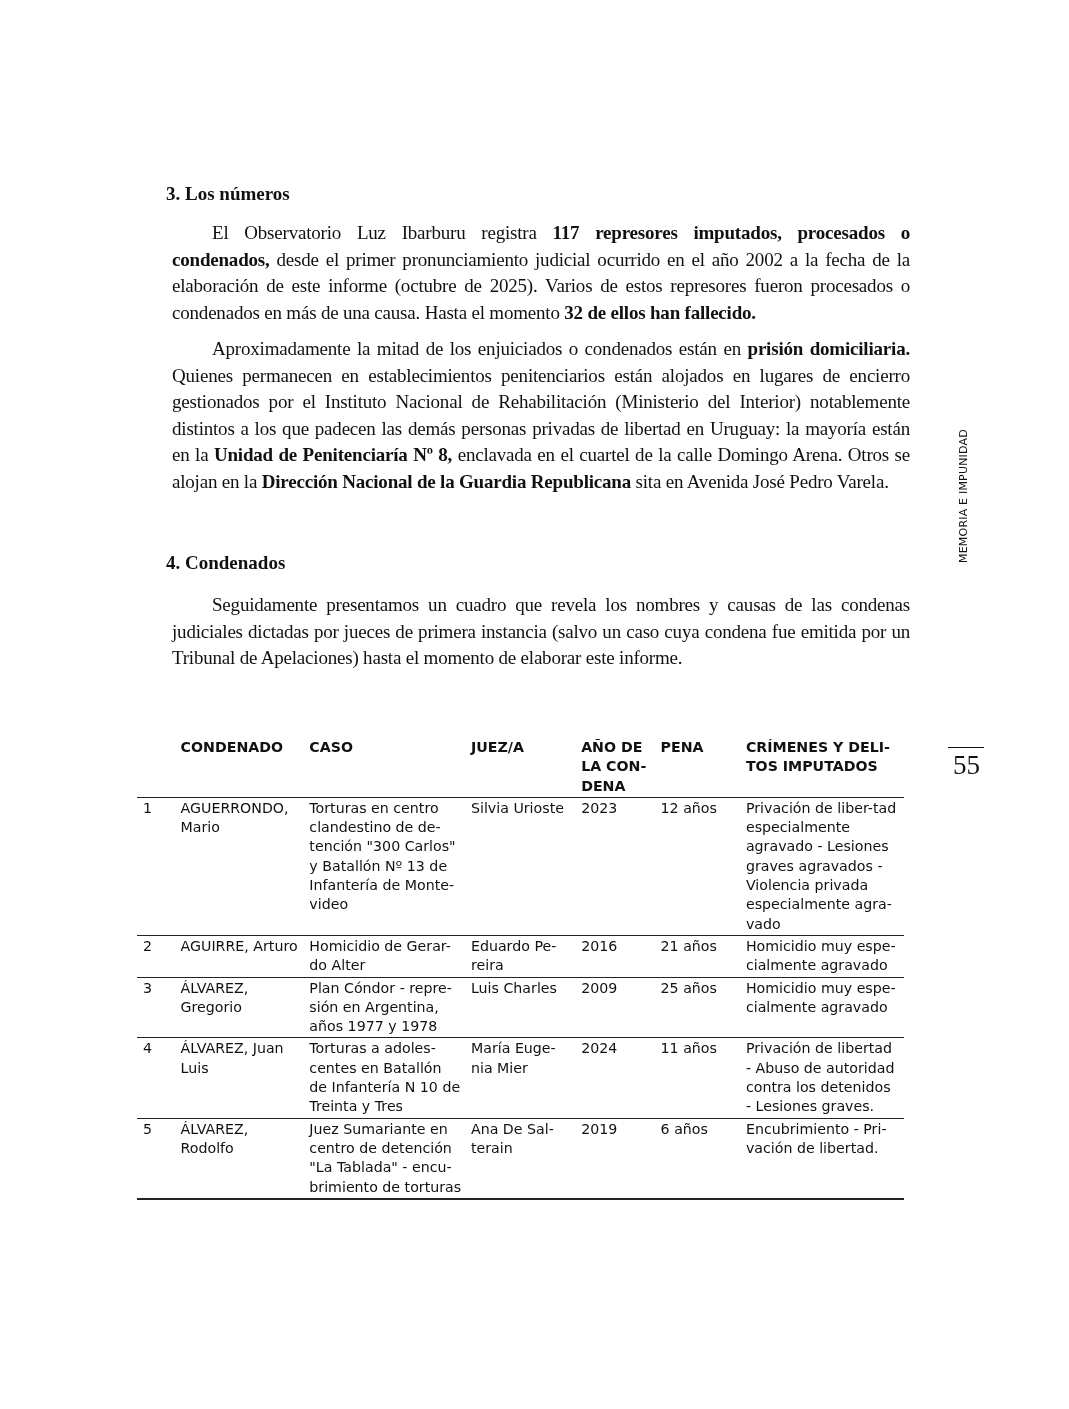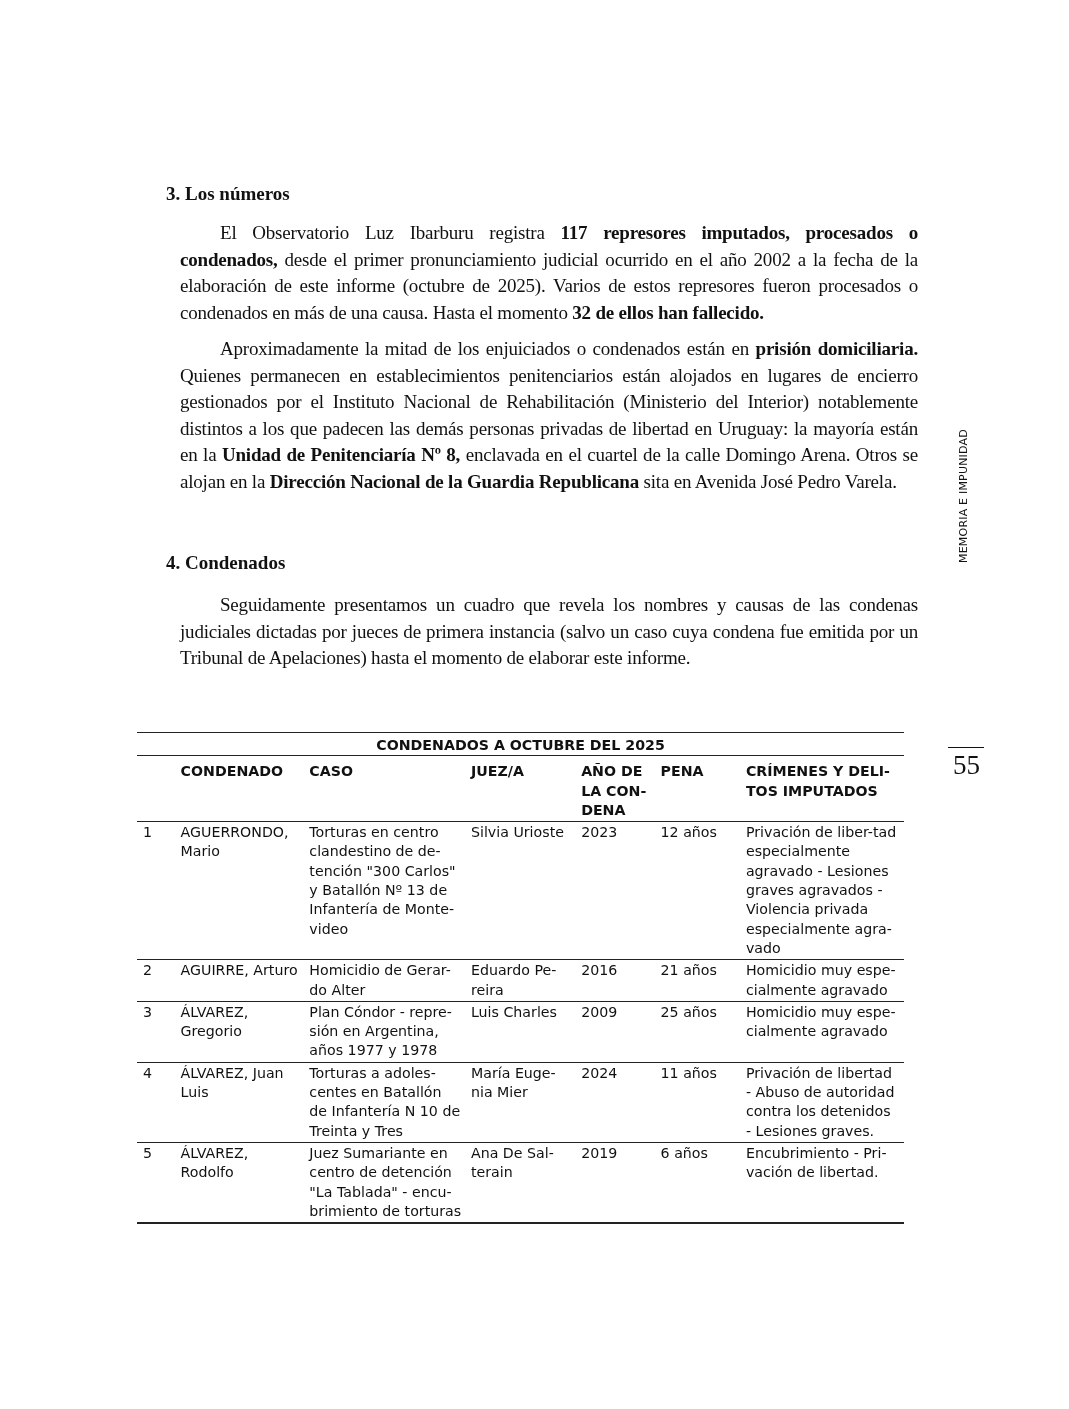--- a/index.html
+++ b/index.html
@@ -1,21 +1,21 @@
 <!DOCTYPE html>
 <html><head>
 <meta charset="utf-8">
 <style>
   html, body { margin: 0; padding: 0; background: #ffffff; }
   body { width: 1069px; height: 1409px; position: relative; overflow: hidden; color: #111; }
   .serif { font-family: "Liberation Serif", "DejaVu Serif", serif; }
   .sans { font-family: "DejaVu Sans", "Liberation Sans", sans-serif; }
 
   .section-title { position: absolute; left: 166px; font-size: 19px; font-weight: bold; }
-  .para { position: absolute; left: 180px; width: 738px; font-size: 19px; line-height: 26.5px; text-align: justify; text-indent: 40px; letter-spacing: -0.2px; }
+  .para { position: absolute; left: 172px; width: 738px; font-size: 19px; line-height: 26.5px; text-align: justify; text-indent: 40px; letter-spacing: -0.2px; }
   .para b { font-weight: bold; }
 
   #s3-title { top: 163px; margin-top: 20px; }
   #p1 { top: 201px; }
   #p2 { top: 317px; }
   #s4-title { top: 536px; }
   #p3 { top: 573px; }
 
   .side-label { position: absolute; left: 957px; top: 563px; transform-origin: left top; transform: rotate(-90deg); font-size: 11px; letter-spacing: 0.2px; white-space: nowrap; }
   .page-num-rule { position: absolute; left: 948px; top: 747px; width: 36px; border-top: 1px solid #111; }
@@ -47,23 +47,20 @@
 
 <h2 id="s4-title" class="section-title serif">4. Condenados</h2>
 <p id="p3" class="para serif"><span>Seguidamente presentamos un cuadro que revela los nombres y causas de las condenas judiciales dictadas por jueces de primera instancia (salvo un caso cuya condena fue emitida por un Tribunal de Apelaciones) hasta el momento de elaborar este informe.</span></p>
 
 <div class="side-label sans">MEMORIA E IMPUNIDAD</div>
 <div class="page-num-rule"></div>
 <div class="page-num serif">55</div>
 
 <table class="cond sans">
   <thead>
-    <tr class="title-row">
-      <th colspan="7">CONDENADOS A OCTUBRE DEL 2025</th>
-    </tr>
     <tr class="head-row">
       <th class="c-num"></th>
       <th class="c-name">CONDENADO</th>
       <th class="c-case">CASO</th>
       <th class="c-judge">JUEZ/A</th>
       <th class="c-year">AÑO DE LA CON-DENA</th>
       <th class="c-pena">PENA</th>
       <th class="c-crimes">CRÍMENES Y DELI-TOS IMPUTADOS</th>
     </tr>
   </thead>

